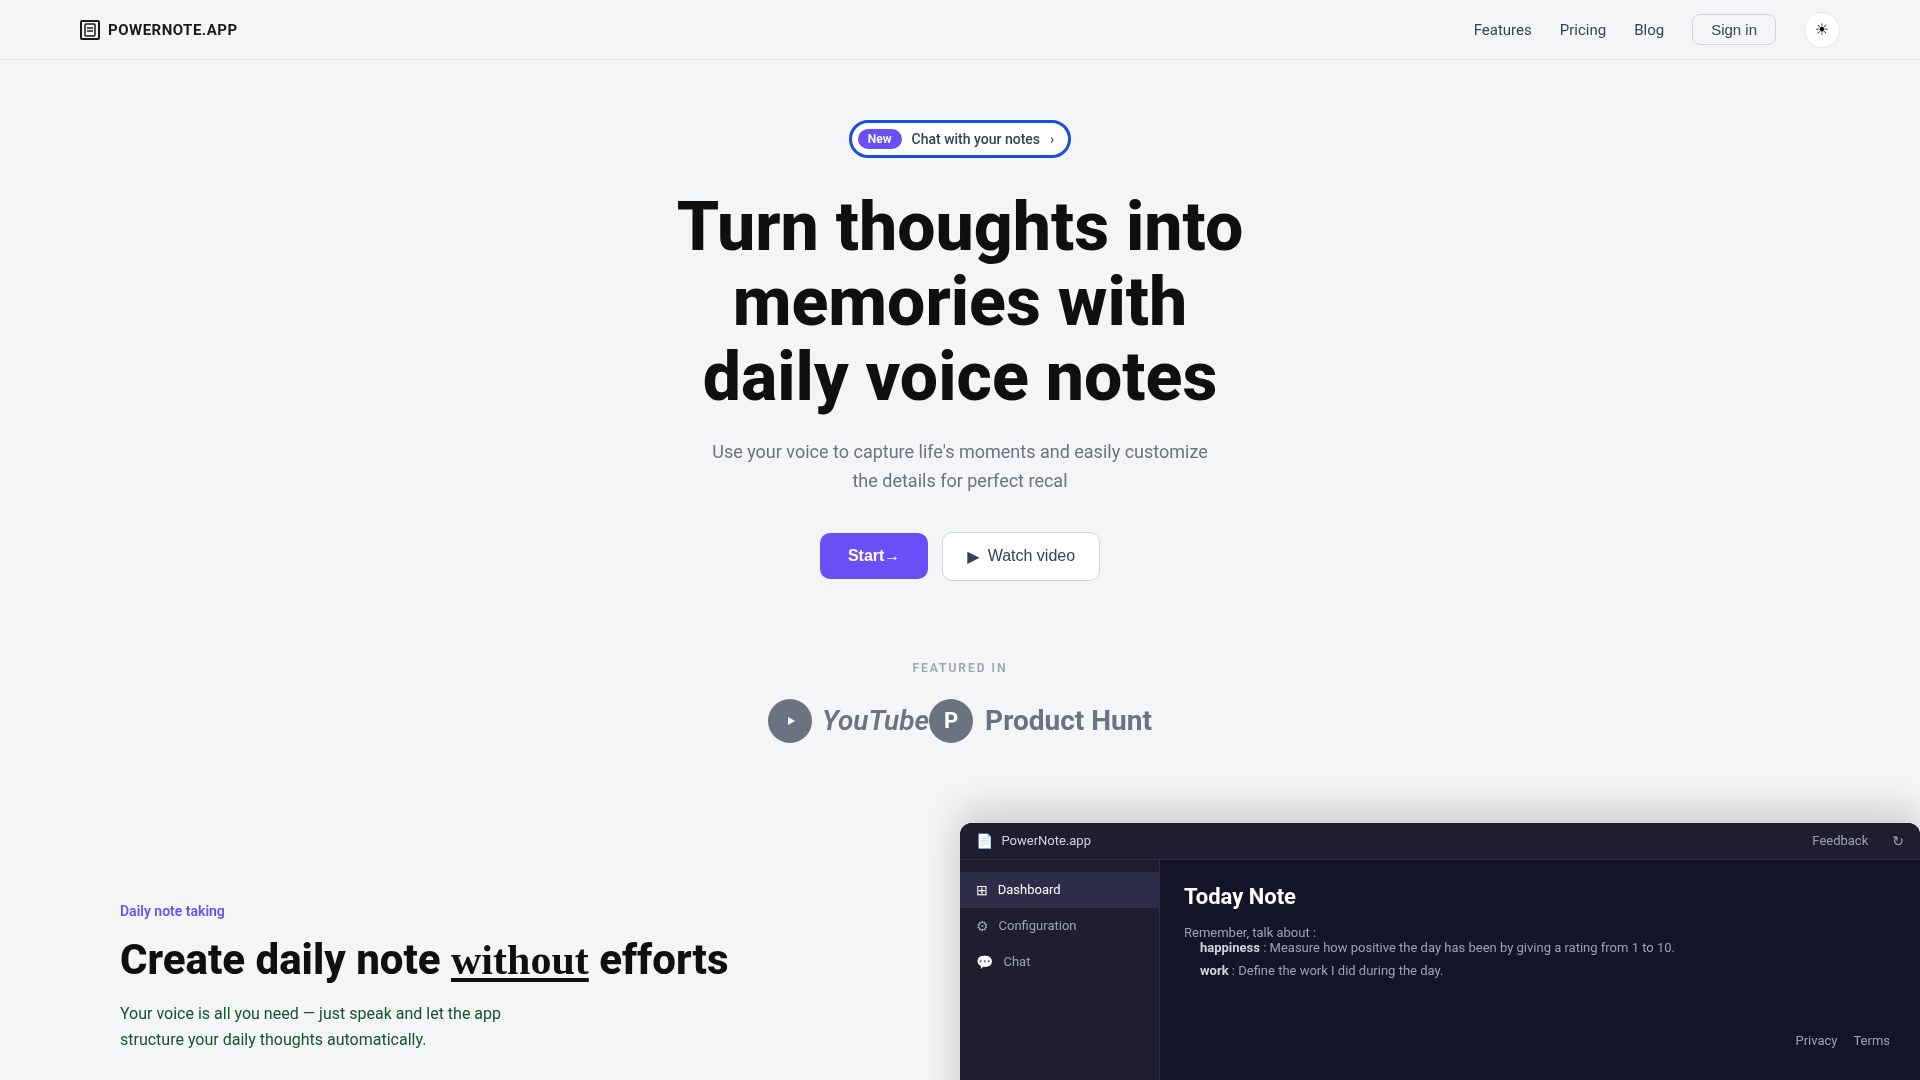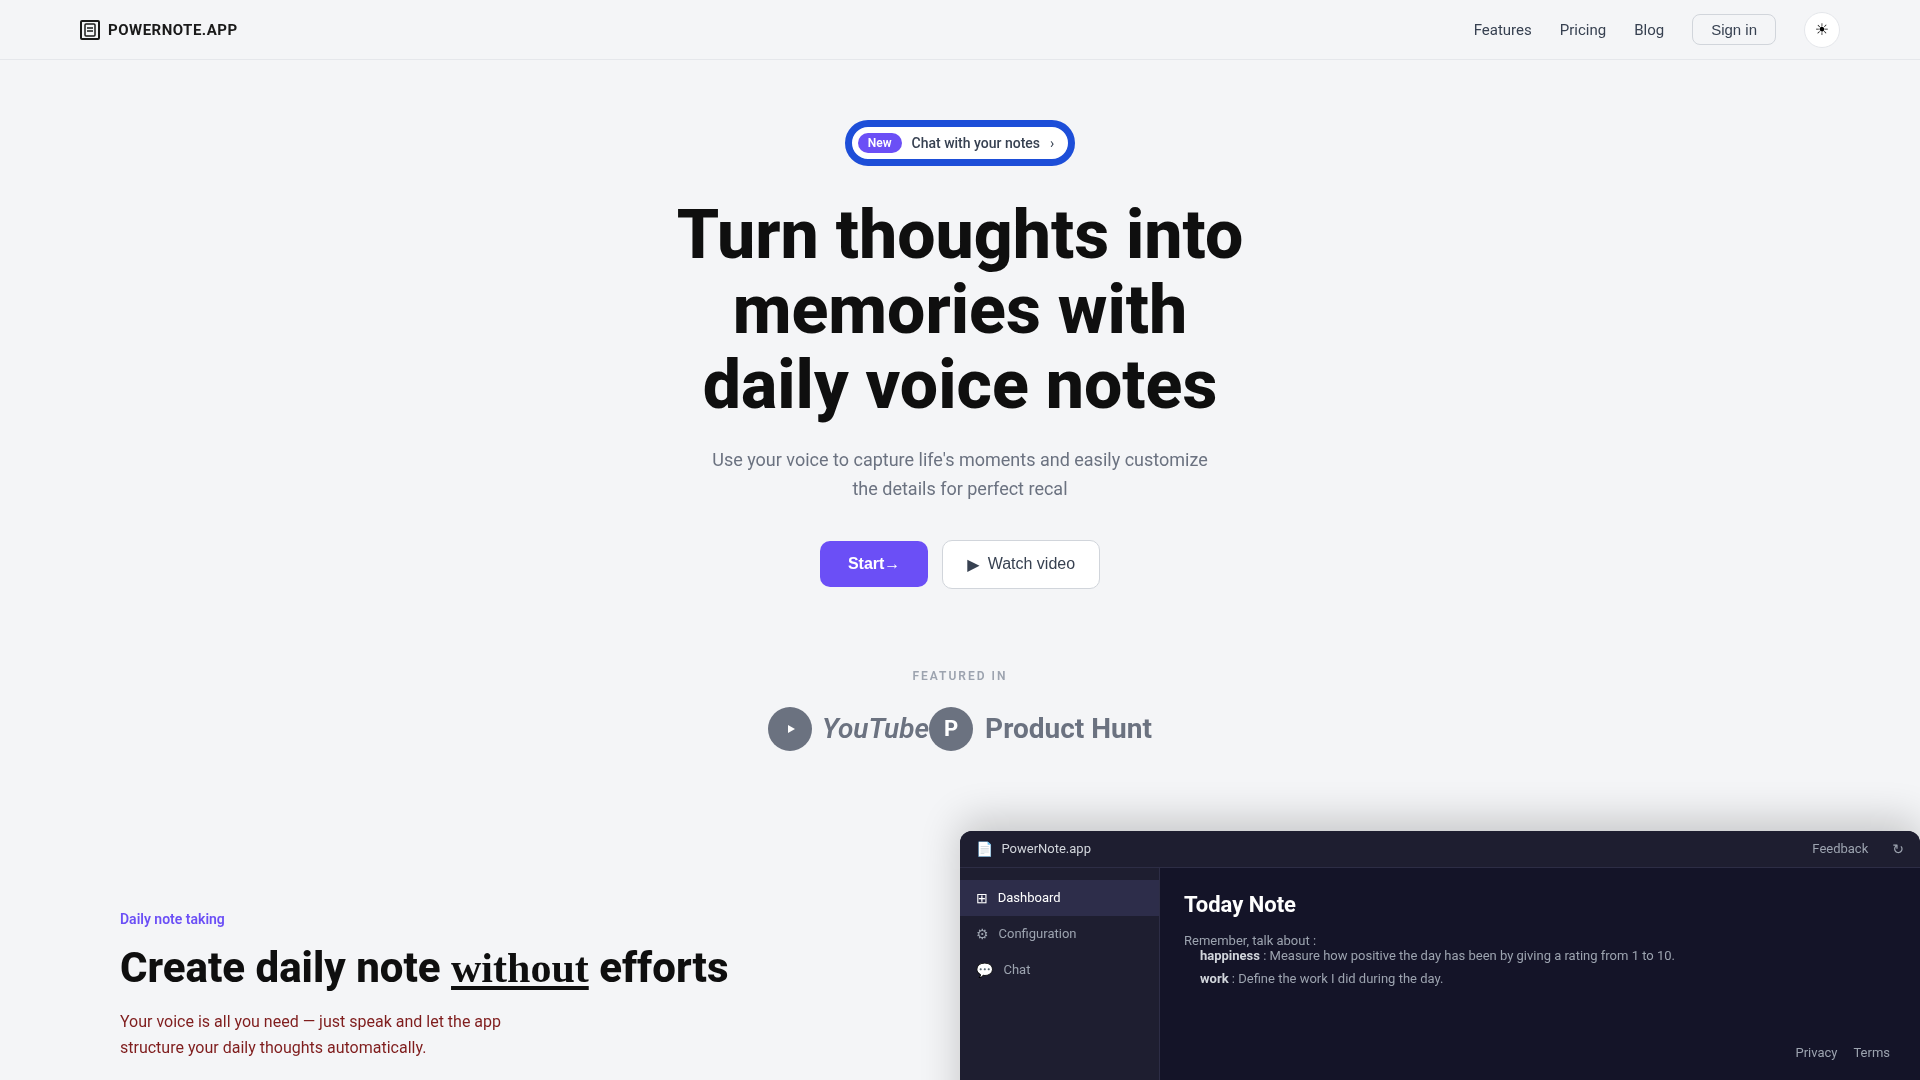--- a/index.html
+++ b/index.html
@@ -93,21 +93,21 @@
       align-items: center;
       text-align: center;
       padding: 60px 20px 40px;
     }
 
     .new-badge {
       display: inline-flex;
       align-items: center;
       gap: 10px;
       background: white;
-      border: 7px solid #1d4ed8;
+      border: 3px solid #1d4ed8;
       border-radius: 999px;
       padding: 6px 14px 6px 6px;
       margin-bottom: 32px;
       cursor: pointer;
       text-decoration: none;
       color: #1a1a1a;
     }
 
     .new-tag {
       background: #6b4ff6;
@@ -288,21 +288,21 @@
     }
 
     .section-title .underline {
       text-decoration: underline;
       text-underline-offset: 4px;
       font-family: Liberation Serif, serif;
     }
 
     .section-desc {
       font-size: 16px;
-      color: #7f1d1d;
+      color: #14532d;
       line-height: 1.6;
       max-width: 400px;
     }
 
     
     .app-preview {
       width: 50%;
       position: relative;
     }
 
@@ -409,21 +409,21 @@
     }
 
     .note-item strong {
       color: #d1d5db;
       padding-left: 16px;
     }
 
     
     .page-footer {
       position: fixed;
-      bottom: 20px;
+      bottom: 32px;
       right: 30px;
       display: flex;
       align-items: center;
       gap: 16px;
     }
 
     .footer-link {
       font-size: 13px;
       color: #9ca3af;
       text-decoration: none;

